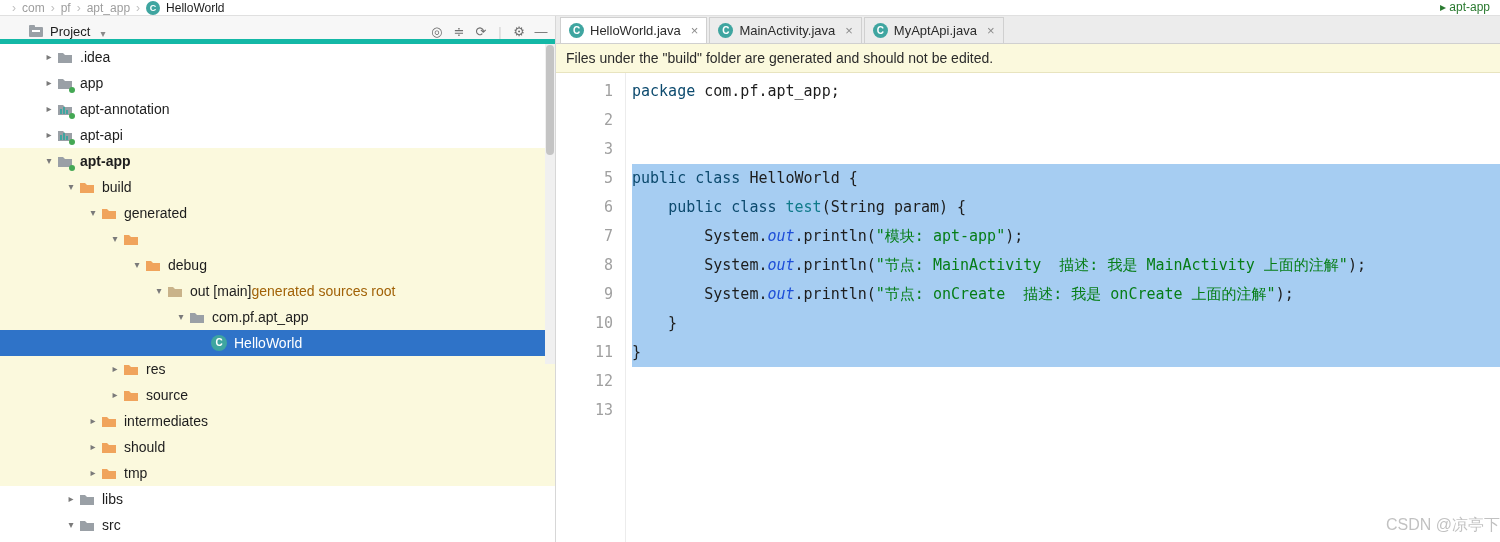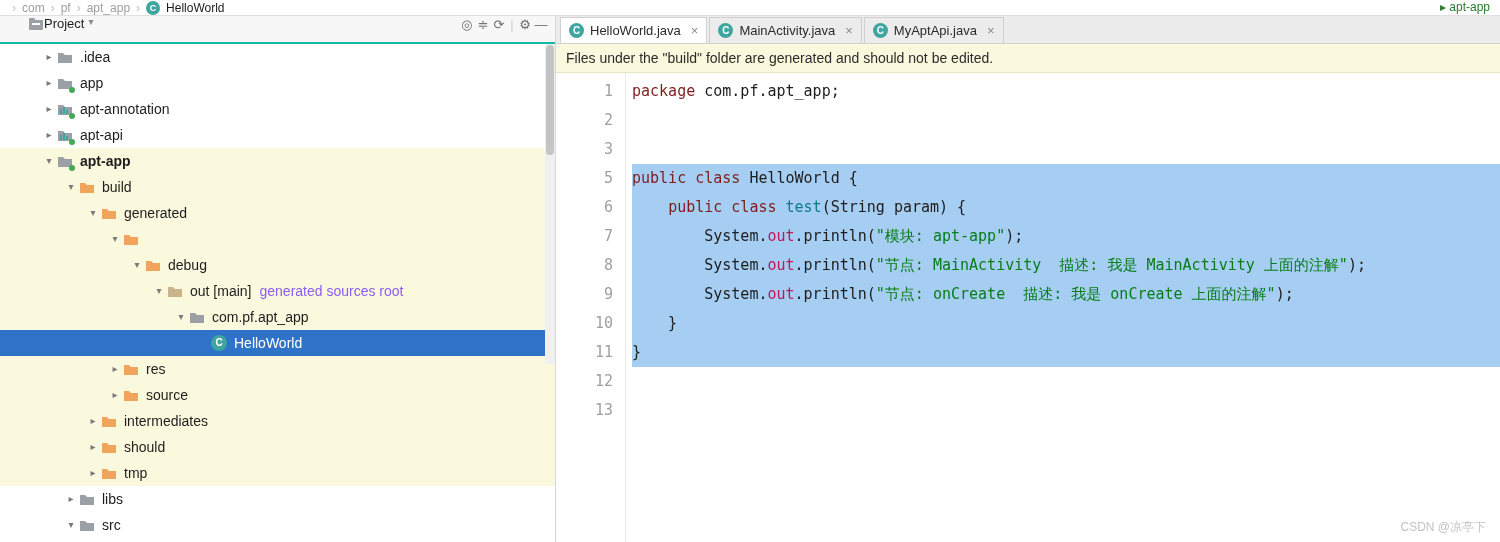--- a/index.html
+++ b/index.html
@@ -3,60 +3,60 @@
 <meta charset="utf-8">
 <style>
   * { margin:0; padding:0; box-sizing:border-box; }
   body { font-family:"Helvetica Neue",Arial,sans-serif; font-size:13px; background:#fff; color:#1d1d1d; width:1500px; height:542px; overflow:hidden; position:relative; }
   .breadcrumb { height:16px; background:#fff; border-bottom:1px solid #e0e0e0; display:flex; align-items:center; padding-left:12px; color:#9e9e9e; font-size:12px; gap:6px; }
   .breadcrumb .sep { color:#c0c0c0; }
   .topright { position:absolute; top:0; right:10px; display:flex; gap:10px; font-size:12px; color:#2a7a30; }
   .main { display:flex; height:526px; }
   
   .left { width:556px; display:flex; flex-direction:column; border-right:1px solid #d7d7d7; background:#fff; position:relative; }
-  .left-header { height:28px; background:#f7f7f7; border-bottom:2px solid #14b8a6; display:flex; align-items:flex-start; padding:0 6px 0 28px; gap:0; }
+  .left-header { height:28px; background:#f7f7f7; border-bottom:5px solid #14b8a6; display:flex; align-items:flex-end; padding:0 6px 0 28px; gap:6px; }
   .left-header .title { font-weight:400; color:#1d1d1d; }
   .left-header .chev { color:#8a8a8a; font-size:10px; margin-left:4px; }
   .left-header .spacer { flex:1; }
   .left-header .ico { width:16px; height:16px; display:flex; align-items:center; justify-content:center; color:#6e6e6e; cursor:pointer; }
   .tree { flex:1; overflow:auto; background:#fff; font-size:14px; line-height:26px; }
   .row { display:flex; align-items:center; height:26px; white-space:nowrap; }
   .row .arrow { width:14px; display:inline-flex; justify-content:center; color:#7a7a7a; font-size:10px; }
   .row .fi { width:18px; height:18px; margin-right:6px; display:inline-flex; align-items:center; justify-content:center; }
   .row .label { color:#1d1d1d; }
   .row .bold { font-weight:700; }
-  .row .hint { color:#8b5cf6; margin-left:8px; }
+  .row .hint { color:#a16207; margin-left:0; }
   .row.highlight { background:#fbf9dd; }
   .row.selected { background:#2f73c8; }
   .row.selected .label { color:#fff; }
   .folder-grey { fill:#9aa0a6; }
   .dot-green { position:absolute; width:6px; height:6px; background:#44a854; border-radius:50%; bottom:-1px; right:-1px; }
   .circle-class { width:16px; height:16px; border-radius:50%; background:#3fa5a0; color:#fff; font-size:10px; display:flex; align-items:center; justify-content:center; font-weight:700; }
   .scrollbar-left { position:absolute; right:0; top:28px; width:10px; height:320px; background:#f0f0f0; }
   .scrollbar-left .thumb { background:#c4c4c4; width:8px; margin:1px; height:110px; border-radius:4px; }
   
   .right { flex:1; display:flex; flex-direction:column; }
   .tabs { height:28px; background:#ececec; display:flex; align-items:flex-end; padding-left:4px; border-bottom:1px solid #d0d0d0; gap:0; }
   .tab { height:26px; display:flex; align-items:center; gap:6px; padding:0 8px; background:#ececec; border:1px solid #d0d0d0; border-bottom:none; margin-right:2px; font-size:13px; color:#2b2b2b; cursor:pointer; }
   .tab.active { background:#fff; }
   .tab .close { color:#8a8a8a; font-size:13px; margin-left:4px; }
   .banner { background:#fbf9dd; padding:6px 10px; font-size:14px; color:#2b2b2b; border-bottom:1px solid #e8e4bf; }
   .editor { flex:1; display:flex; font-family:Menlo,Consolas,monospace; font-size:15px; position:relative; }
   .gutter { width:70px; text-align:right; color:#a0a0a0; padding:4px 12px 0 0; background:#fff; border-right:1px solid #ececec; line-height:29px; }
   .code { flex:1; padding:4px 0 0 6px; line-height:29px; position:relative; }
   .cl { height:29px; white-space:pre; }
   .cl.sel { background:#a6cdf2; }
-  .kw { color:#7f1d1d;text-align:center; }
+  .kw { color:#0c4a6e;text-align:center; }
   .ident { color:#1d1d1d; }
   .method { color:#0f7a8a; }
-  .field { color:#be185d; }
+  .field { color:#1d4ed8; font-style:italic; }
   .string { color:#067d17; }
   .import-fold { background:#e6e6e6; padding:0 4px; }
   .fold-plus { display:inline-block; width:10px; height:10px; border:1px solid #a0a0a0; color:#a0a0a0; font-size:9px; line-height:9px; text-align:center; margin-right:4px; }
-  .watermark { position:absolute; bottom:6px; right:14px; color:#999; font-size:12px; opacity:.6; }
+  .watermark { position:absolute; bottom:6px; right:0; color:#999; font-size:16px; opacity:.6; }
   svg { display:block; }
 </style>
 </head>
 <body>
 
 <div class="breadcrumb">
   <span class="sep">›</span>
     <span>com</span>
   <span class="sep">›</span>
     <span>pf</span>

